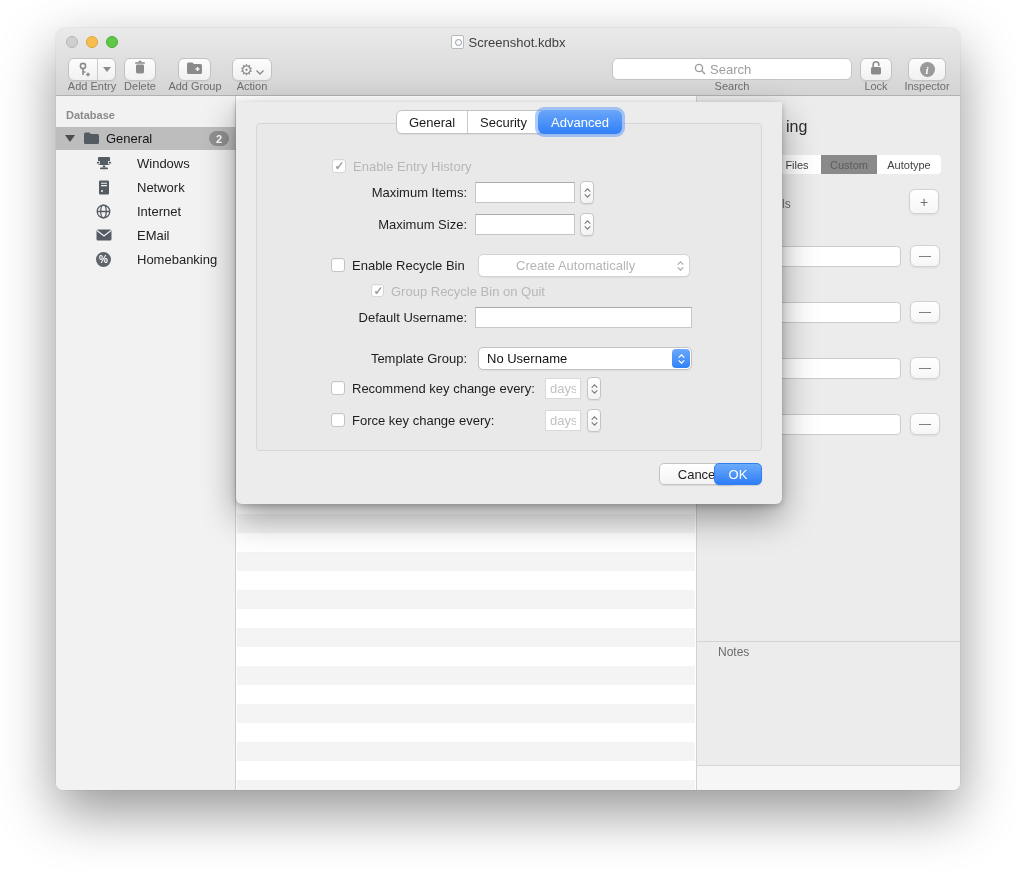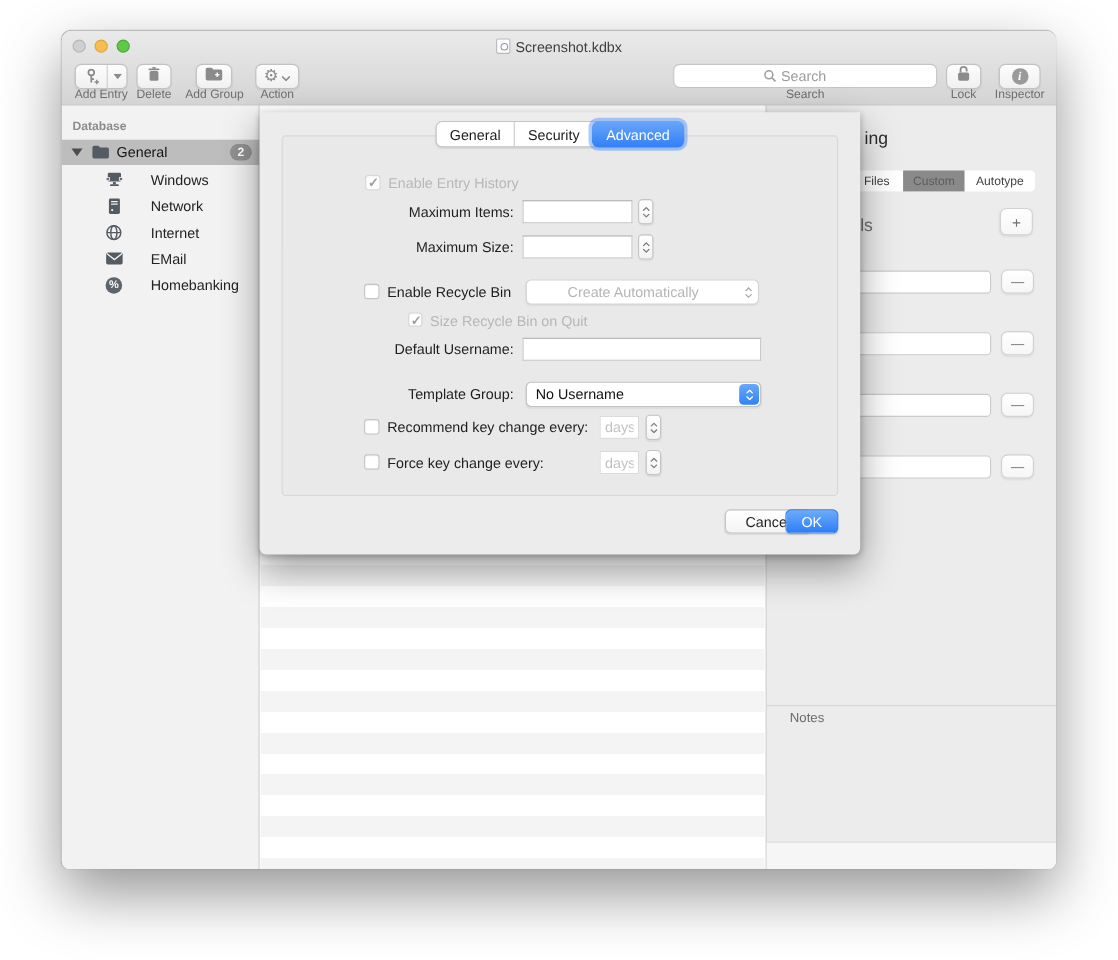--- a/index.html
+++ b/index.html
@@ -53,21 +53,21 @@
   .stripes { position:absolute; left:0; top:399px; width:458px; height:295px;
              background:repeating-linear-gradient(to bottom,#ffffff 0 19px,#f4f4f4 19px 38px); }
 
   
   .inspector { position:absolute; left:640px; top:68px; width:264px; height:694px; background:#ececec; border-left:1px solid #d2d2d2; }
   .insp-title { position:absolute; left:89px; top:22px; font-size:16px; color:#2d2d2d; }
   .insp-seg { position:absolute; display:flex; top:59px; left:76px; height:19px; font-size:11px; }
   .insp-seg > div { display:flex; align-items:center; justify-content:center; background:#fff; color:#424242; }
   .insp-seg .sel { background:#8a8a8a; color:#5c5c5c; }
   .insp-seg > div:last-child { border-radius:0 4px 4px 0; }
-  .frag-ls { position:absolute; left:85px; top:101px; font-size:16px; color:#6e6e6e; }
+  .frag-ls { position:absolute; left:85px; top:101px; font-size:12px; color:#6e6e6e; }
   .sq-btn { position:absolute; background:linear-gradient(#ffffff,#f6f6f6); border:1px solid #d2d2d2; border-radius:6px;
             box-shadow:0 1px 2px rgba(0,0,0,.08); color:#6f6f6f; display:flex; align-items:center; justify-content:center; font-size:14px; }
   .insp-field { position:absolute; left:20px; width:184px; height:21px; background:#fff; border:1px solid #cbcbcb; border-radius:4px;
                 font-size:12px; padding:0 5px; outline:none; font-family:inherit; }
   .divider { position:absolute; left:0; width:264px; height:1px; background:#d4d4d4; }
   .notes-label { position:absolute; left:21px; top:549px; font-size:12px; color:#6b6b6b; }
   .notes-area { position:absolute; left:20px; top:569px; width:224px; height:92px; background:#fff; border:1px solid #c4c4c4;
                 font-size:12px; color:#444; padding:4px 6px; resize:none; outline:none; font-family:inherit; }
   .notes-area::placeholder { color:#b3b3b3; }
   .insp-footer { position:absolute; left:0; top:669px; width:264px; height:25px; background:#f6f6f6; border-top:1px solid #d6d6d6; }
@@ -339,21 +339,21 @@
         <svg width="7" height="4" viewBox="0 0 8 5" fill="none" stroke="#ababab" stroke-width="1.4">
             <path d="M0.5 4.5 L4 1 L7.5 4.5"></path>
           </svg>
         <svg width="7" height="4" viewBox="0 0 8 5" fill="none" stroke="#ababab" stroke-width="1.4">
             <path d="M0.5 0.5 L4 4 L7.5 0.5"></path>
           </svg>
       </span>
     </div>
 
     <span class="cb checked dis" style="left:135px; top:182px; width:13px; height:13px;"></span>
-    <span class="lbl dis" style="left:155px; top:182px;">Size Recycle Bin on Quit</span>
+    <span class="lbl dis" style="left:155px; top:182px;">Group Recycle Bin on Quit</span>
 
     <span class="lbl rlbl" style="left:81px; top:208px; width:150px;">Default Username:</span>
     <input class="tf" style="left: 239px; top: 205px; width: 217px; height: 21px;" value="">
 
     <span class="lbl rlbl" style="left:81px; top:249px; width:150px;">Template Group:</span>
     <div class="popup enabled" style="left:242px; top:245px; width:214px;">
       <span class="ptext">No Username</span>
       <span class="pchev">
         <svg width="7" height="4" viewBox="0 0 8 5" fill="none" stroke="#fff" stroke-width="1.5">
             <path d="M0.5 4.5 L4 1 L7.5 4.5"></path>

